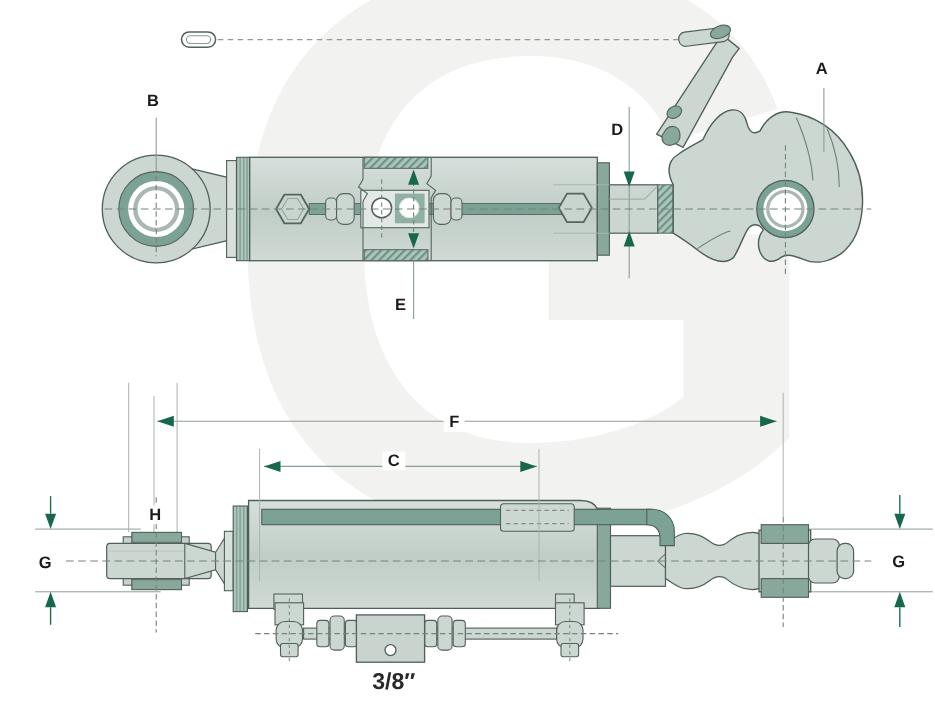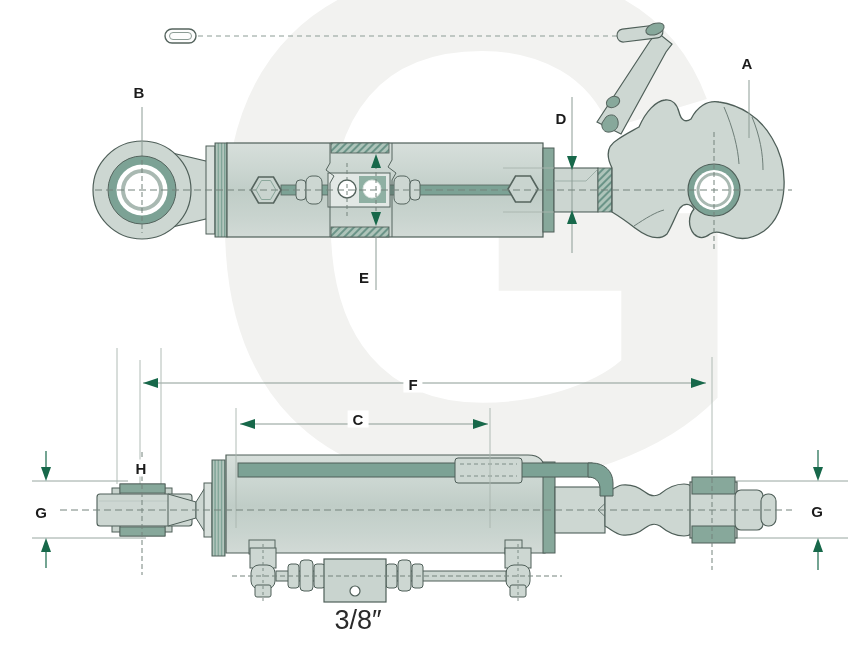--- a/index.html
+++ b/index.html
@@ -4,21 +4,21 @@
 <style>
   html,body{margin:0;padding:0;background:#fff;}
   .canvas{position:relative;width:850px;height:652px;background:#ffffff;overflow:hidden;
           font-family:"Liberation Sans",sans-serif;}
   .watermark{position:absolute;left:195px;top:-140px;font-size:730px;line-height:1;
              font-weight:700;color:#f2f2f0;user-select:none;}
   svg.draw{position:absolute;left:0;top:0;}
   .dim-label{position:absolute;transform:translate(-50%,-50%);font-size:15px;font-weight:600;
              color:#1b1b1b;white-space:nowrap;}
   .dim-label.gap{background:#ffffff;padding:0 5px;}
-  .thread-label{position:absolute;transform:translate(-50%,-50%);font-size:27px;font-weight:400;
+  .thread-label{position:absolute;transform:translate(-50%,-50%);font-size:21px;font-weight:700;
                 color:#2a2a2a;}
 </style>
 </head>
 <body>
 
 <div class="canvas">
 
   <div class="watermark">G</div>
 
   <svg class="draw" width="850" height="652" viewBox="0 0 850 652">

